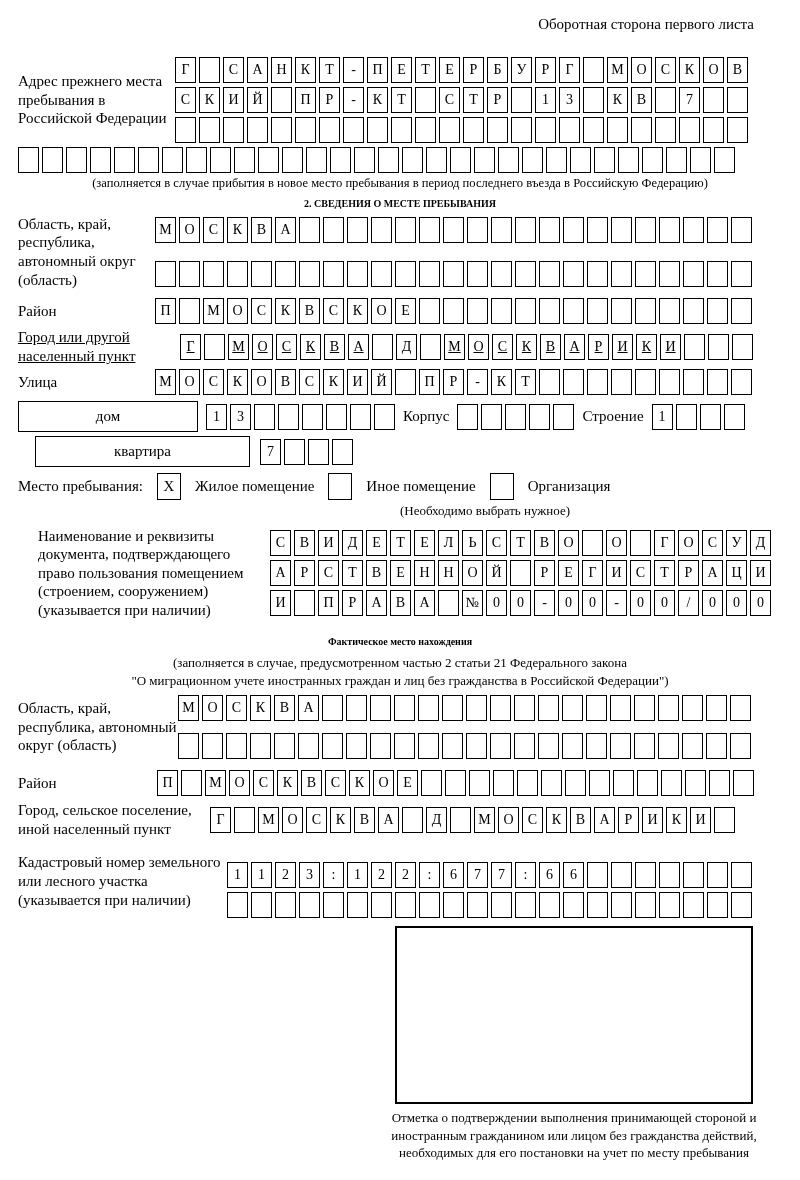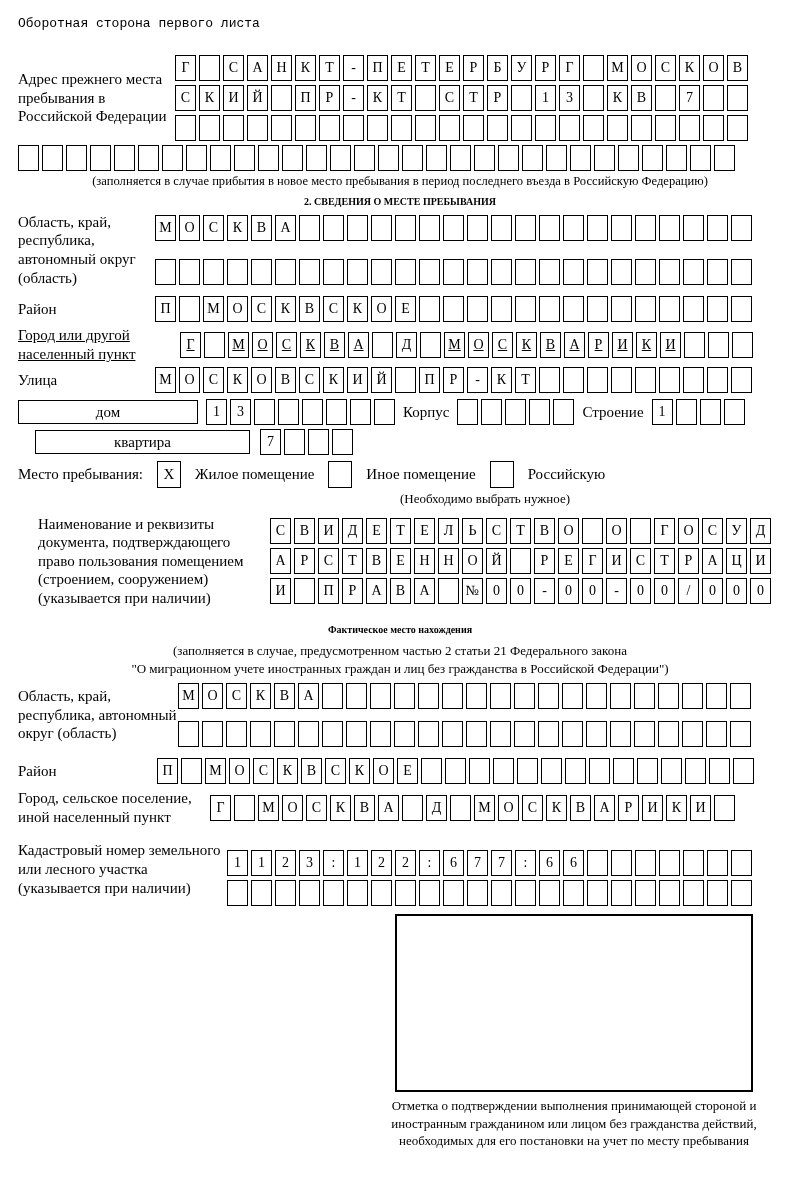--- a/index.html
+++ b/index.html
@@ -2,41 +2,41 @@
 <html><head>
 <meta charset="utf-8">
 <style>
   html,body{margin:0;padding:0;background:#fff;}
   .page{
     position:relative;width:800px;height:1180px;overflow:hidden;
     background:#fff;color:#000;
     font-family:"Liberation Serif","DejaVu Serif",serif;
     box-sizing:border-box;padding:16px 18px 0 18px;
   }
-  .header-note{font-size:13px;padding-right:28px;font-family:Liberation Mono, monospace;}
+  .header-note{font-size:15px;text-align:right;padding-right:28px;}
   .label{font-size:15px;line-height:1.24;}
   .w157{width:157px;flex:0 0 157px;}
   .w137{width:137px;flex:0 0 137px;}
   .w162{width:162px;flex:0 0 162px;}
   .w232{width:232px;flex:0 0 232px;margin-left:20px;}
   .w160{width:160px;flex:0 0 160px;}
   .w139{width:139px;flex:0 0 139px;}
   .w192{width:192px;flex:0 0 192px;}
   .w209{width:209px;flex:0 0 209px;}
   .field-block{display:flex;align-items:center;}
   .rows{display:flex;flex-direction:column;gap:4px;}
   .cells{display:flex;gap:3px;}
   .cell{
     box-sizing:border-box;width:21px;height:26px;flex:0 0 21px;
     border:1.6px solid #000;display:flex;align-items:center;justify-content:center;
     font-size:14px;line-height:1;background:#fff;
   }
   .caption{font-size:12.6px;text-align:center;line-height:1.25;}
   .sec-title{font-size:10px;font-weight:bold;text-align:center;}
-  .wide-box{box-sizing:border-box;border:1.6px solid #000;height:24px;display:flex;
+  .wide-box{box-sizing:border-box;border:1.6px solid #000;height:31px;display:flex;
     align-items:center;justify-content:center;font-size:15px;}
   .inline-row{display:flex;align-items:center;}
   .mini-label{font-size:15px;white-space:nowrap;}
   .checkbox{
     box-sizing:border-box;width:24px;height:27px;border:1.6px solid #000;
     display:flex;align-items:center;justify-content:center;font-size:15px;flex:0 0 24px;
   }
   .opt-label{font-size:15px;white-space:nowrap;}
   .stamp-box{box-sizing:border-box;border:2px solid #000;width:358px;height:178px;margin-left:377px;background:#fff;}
   .stamp-caption{width:430px;margin-left:341px;font-size:13px;text-align:center;line-height:1.35;}
@@ -359,21 +359,21 @@
       </div>
   </div>
 
   <div class="inline-row" style="margin-top:6px;gap:14px;">
     <span class="opt-label">Место пребывания:</span>
     <span class="checkbox">X</span>
     <span class="opt-label">Жилое помещение</span>
     <span class="checkbox"></span>
     <span class="opt-label">Иное помещение</span>
     <span class="checkbox"></span>
-    <span class="opt-label">Российскую</span>
+    <span class="opt-label">Организация</span>
   </div>
   <div class="caption" style="margin-top:3px;text-align:center;padding-left:170px;font-size:13px;">(Необходимо выбрать нужное)</div>
 
   <div class="field-block" style="margin-top:7px;">
     <div class="label w232">Наименование и реквизиты документа, подтверждающего право пользования помещением (строением, сооружением) (указывается при наличии)</div>
     <div class="rows">
       <div class="cells">
           <span class="cell">С</span>
           <span class="cell">В</span>
           <span class="cell">И</span>

